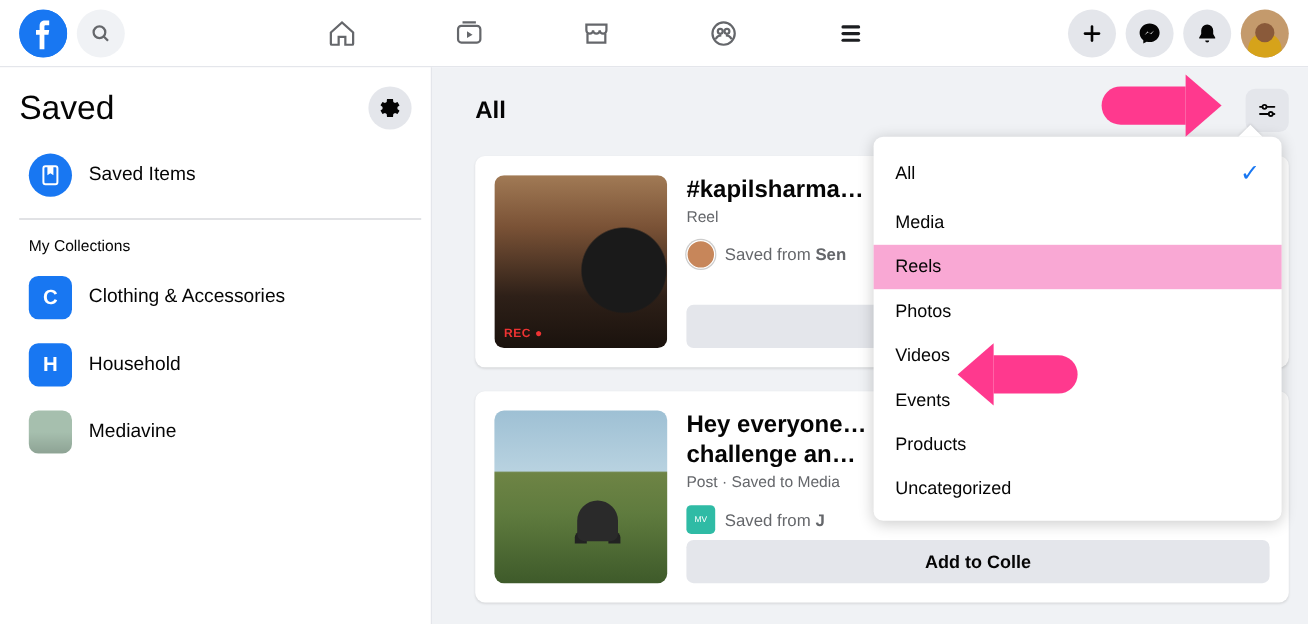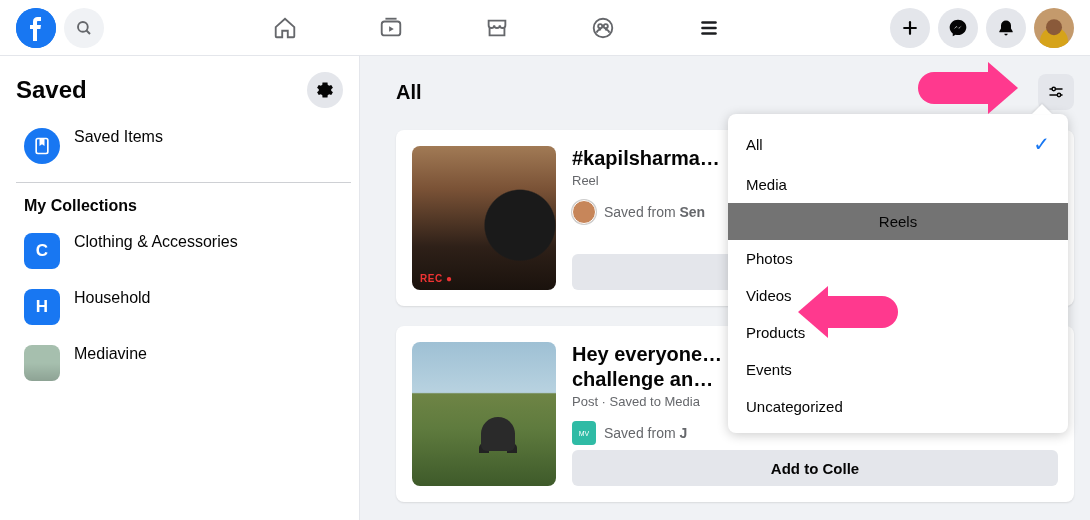--- a/index.html
+++ b/index.html
@@ -19,25 +19,25 @@
   .right { display: flex; align-items: center; gap: 8px; }
   .avatar { width: 40px; height: 40px; border-radius: 50%; background: #c49a6c; overflow: hidden; position: relative; }
   .avatar::after { content: ""; position: absolute; left: 50%; top: 50%; transform: translate(-50%,-55%); width: 16px; height: 16px; border-radius: 50%; background: #8a5a3a; box-shadow: 0 14px 0 6px #d6a31a; }
 
   
   .body { flex: 1; display: flex; min-height: 0; }
 
   
   .sidebar { width: 360px; flex: 0 0 360px; border-right: 1px solid #e4e6eb; padding: 16px 8px 0 16px; display: flex; flex-direction: column; }
   .sidebar-head { display: flex; align-items: center; justify-content: space-between; padding-right: 8px; }
-  .sidebar-head .title { font-size: 24px; font-weight: 700; }
-  .sidebar-item { display: flex; align-items: flex-start; gap: 14px; padding: 10px 8px; border-radius: 8px; cursor: pointer; }
+  .sidebar-head .title { font-size: 28px; font-weight: 400; }
+  .sidebar-item { display: flex; align-items: center; gap: 14px; padding: 10px 8px; border-radius: 8px; cursor: pointer; }
   .saved-icon { width: 36px; height: 36px; border-radius: 50%; background: #1877f2; display: flex; align-items: center; justify-content: center; color: #fff; }
   .sidebar .divider { height: 1px; background: #ced0d4; margin: 8px 0 10px; }
-  .sidebar .section-label { font-size: 16px; font-weight: 700; padding: 4px 8px 8px; }
+  .sidebar .section-label { font-size: 13px; font-weight: 400; padding: 4px 8px 8px; }
   .coll-icon { width: 36px; height: 36px; border-radius: 8px; display: flex; align-items: center; justify-content: center; font-weight: 700; color: #fff; }
   .coll-icon.letter { font-size: 17px; }
   .coll-icon.img { position: relative; overflow: hidden; }
   .coll-icon.img::after { content:""; position:absolute; inset:0; background: linear-gradient(180deg, rgba(0,0,0,0) 50%, rgba(0,0,0,.15)); }
 
   
   .main { flex: 1; background: #f0f2f5; padding: 18px 16px 13px 36px; position: relative; min-width: 0; }
   .main-head { display: flex; align-items: center; justify-content: space-between; }
   .main-title { font-size: 20px; font-weight: 800; }
   .filter-btn { width: 36px; height: 36px; border-radius: 8px; background: #e4e6eb; display:flex; align-items:center; justify-content:center; cursor:pointer; }
@@ -50,21 +50,21 @@
   .from-row { display:flex; align-items:center; gap:8px; margin-top:12px; color:#65676b; font-size:14px; }
   .from-row .mini-av { width:24px; height:24px; border-radius:50%; background:#c7865a; border:1px solid #fff; box-shadow:0 0 0 1px #ccc; }
   .from-row .mini-sq { width:24px; height:24px; border-radius:4px; background:#2fbba5; color:#fff; font-size:7px; display:flex; align-items:center; justify-content:center; }
   .cta-row { margin-top:auto; display:flex; align-items:center; gap:8px; }
   .cta { flex:1; height:36px; border-radius:6px; background:#e4e6eb; display:flex; align-items:center; justify-content:center; font-weight:600; font-size:15px; cursor:pointer; }
 
   
   .dropdown { position:absolute; top:58px; right:22px; width:340px; background:#fff; border-radius:8px; box-shadow:0 2px 12px rgba(0,0,0,.2); padding:8px 0; z-index:10; }
   .dropdown::before { content:""; position:absolute; top:-10px; right:16px; border:10px solid transparent; border-bottom-color:#fff; border-top:none; filter: drop-shadow(0 -1px 1px rgba(0,0,0,.1)); }
   .dd-item { padding:10px 18px; display:flex; align-items:center; justify-content:space-between; cursor:pointer; font-size:15px; }
-  .dd-item.hover { background:#737373;justify-content:center; }
+  .dd-item.hover { background:#f9a8d4; }
   .check { color:#1877f2; font-size:20px; }
 
   
   .arrow { position:absolute; z-index:20; display:flex; align-items:center; }
   .arrow .shaft { height:32px; background:#ff398e; border-radius:16px 0 0 16px; }
   .arrow .head { width:0; height:0; border-top:26px solid transparent; border-bottom:26px solid transparent; border-left:30px solid #ff398e; }
   .arrow.left-point .shaft { border-radius: 0 16px 16px 0; }
   .arrow.left-point .head { border-left:none; border-right:30px solid #ff398e; }
 
   
@@ -259,24 +259,24 @@
         <div class="dd-item hover">
           <span>Reels</span>
         </div>
         <div class="dd-item">
           <span>Photos</span>
         </div>
         <div class="dd-item">
           <span>Videos</span>
         </div>
         <div class="dd-item">
+          <span>Events</span>
+        </div>
+        <div class="dd-item">
           <span>Products</span>
-        </div>
-        <div class="dd-item">
-          <span>Events</span>
         </div>
         <div class="dd-item">
           <span>Uncategorized</span>
         </div>
       </div>
 
     <div class="arrow" style="top:6px; right:72px;">
       <div class="shaft" style="width:70px"></div>
         <div class="head"></div>
     </div>

